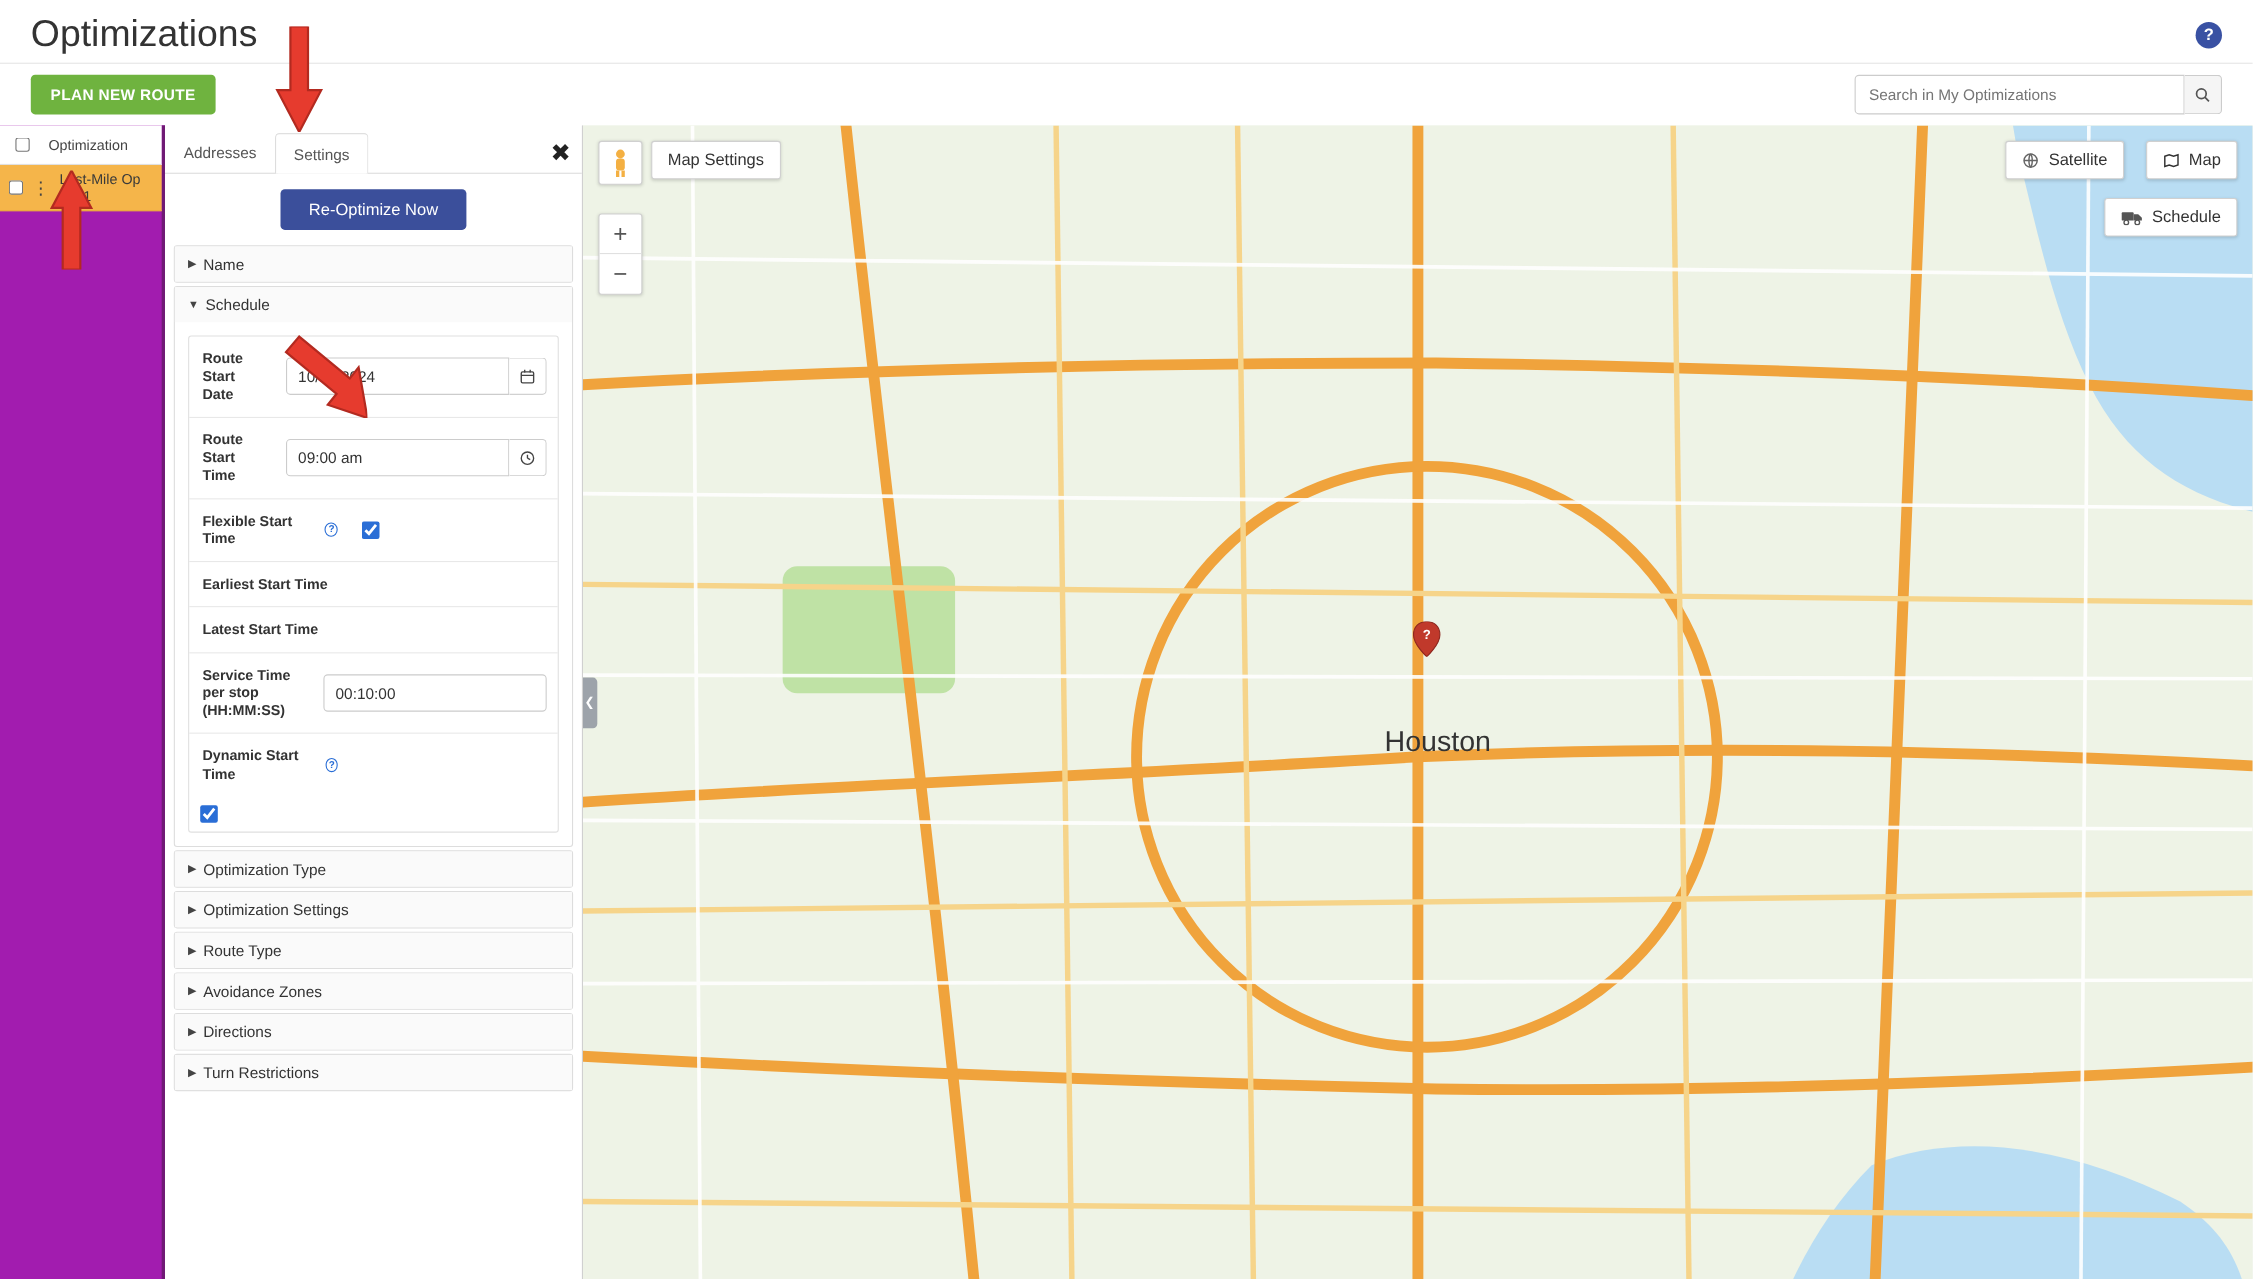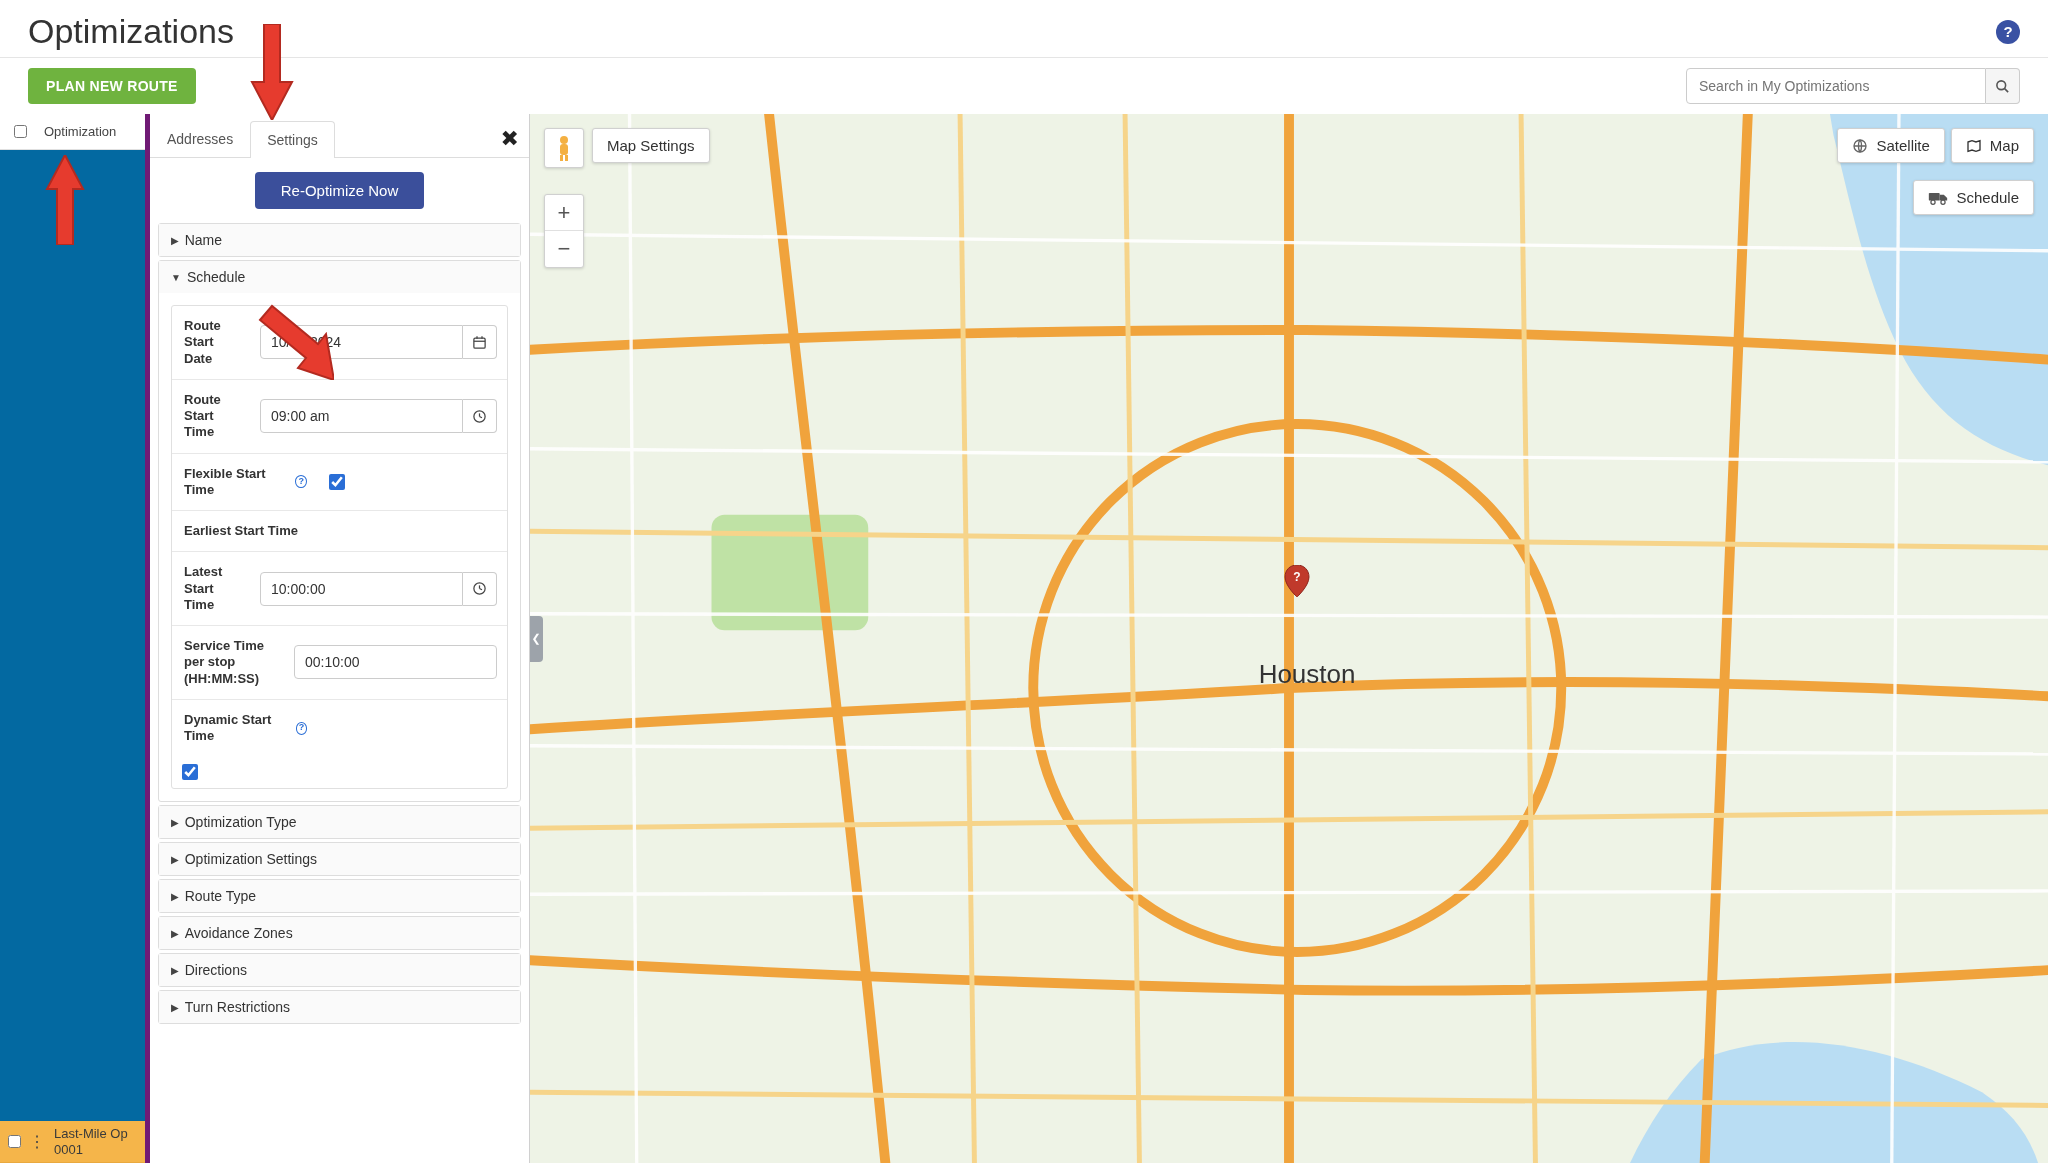--- a/index.html
+++ b/index.html
@@ -13,21 +13,21 @@
 
     .toolbar { padding: 10px 28px 10px; display: flex; align-items: center; justify-content: space-between; }
     .plan-btn { background: #6fb33f; color: #fff; border: none; padding: 10px 18px; border-radius: 4px; font-size: 14px; font-weight: 600; cursor: pointer; letter-spacing: .3px; }
     .search-wrap { display: flex; align-items: center; }
     .search-input { width: 300px; height: 36px; border: 1px solid #ccc; border-radius: 4px 0 0 4px; padding: 0 12px; font-size: 14px; color: #555; }
     .search-btn { height: 36px; width: 34px; border: 1px solid #ccc; border-left: 0; border-radius: 0 4px 4px 0; background: #f5f5f5; cursor: pointer; display: flex; align-items: center; justify-content: center; }
 
     .content { display: flex; flex: 1; min-height: 0; position: relative; }
 
     
-    .left-list { width: 150px; border-right: 5px solid #701a75; background: #0369a1; display: flex; flex-direction: column; justify-content: space-between; }
+    .left-list { width: 150px; border-right: 3px solid #701a75; background: #a21caf; display: flex; flex-direction: column; }
     .list-head { display: flex; align-items: center; height: 36px; border-bottom: 1px solid #e0e0e0; background: #fff; font-size: 13px; color: #444; }
     .list-head .chk { width: 40px; display: flex; justify-content: center; }
     .list-head .hcol { flex: 1; padding-left: 4px; }
     .list-row { display: flex; align-items: center; min-height: 42px; background: #f5b54a; border-bottom: 1px solid #e9a93f; font-size: 13px; }
     .list-row .chk { width: 24px; display: flex; justify-content: center; padding-left: 4px; }
     .list-row .menu-dots { width: 26px; display: flex; justify-content: center; color: #444; cursor: pointer; font-size: 16px; }
     .list-row .name { flex: 1; padding: 4px; line-height: 1.2; color: #3a3a3a; overflow: hidden; }
 
     
     .panel { width: 380px; border-right: 1px solid #d0d0d0; background: #fff; display: flex; flex-direction: column; overflow: hidden; }
@@ -204,32 +204,20 @@
                   <input type="checkbox" checked="" style="">
                 </div>
               </div>
 
               <div class="srow">
                 <div class="slabel">Earliest Start Time</div>
               </div>
 
               <div class="srow">
                 <div class="slabel">Latest Start Time</div>
-                <div class="sval">
-                  <div class="inp-wrap">
-                    <input class="inp" value="10:00:00" style="">
-                    <div class="inp-icn">
-                      <svg width="15" height="15" viewBox="0 0 24 24" fill="none" stroke="#444" stroke-width="2">
-                          <circle cx="12" cy="12" r="9"></circle>
-                          <line x1="12" y1="7" x2="12" y2="12"></line>
-                          <line x1="12" y1="12" x2="16" y2="14"></line>
-                        </svg>
-                    </div>
-                  </div>
-                </div>
               </div>
 
               <div class="srow">
                 <div class="slabel">Service Time per stop (HH:MM:SS)</div>
                 <div class="sval">
                   <input class="inp full" value="00:10:00" style="">
                 </div>
               </div>
 
               <div class="srow">
@@ -344,21 +332,21 @@
           </svg>
       </div>
       <div class="map-btn-group" style="top:14px; left:62px;">
         <div class="map-chip">Map Settings</div>
       </div>
       <div class="zoom-ctrl">
         <div>+</div>
         <div>−</div>
       </div>
 
-      <div class="map-btn-group" style="top:14px; right:14px; gap:6px;">
+      <div class="map-btn-group" style="top:14px; right:14px; gap:20px;">
         <div class="map-chip">
           <svg width="16" height="16" viewBox="0 0 24 24" fill="none" stroke="#666" stroke-width="2">
               <circle cx="12" cy="12" r="9"></circle>
               <path d="M3 12h18M12 3c3 3 3 15 0 18M12 3c-3 3-3 15 0 18"></path>
             </svg>
           <span>Satellite</span>
         </div>
         <div class="map-chip">
           <svg width="16" height="16" viewBox="0 0 24 24" fill="#333">
               <path d="M3 6l6-2 6 2 6-2v14l-6 2-6-2-6 2z" fill="none" stroke="#333" stroke-width="2"></path>

